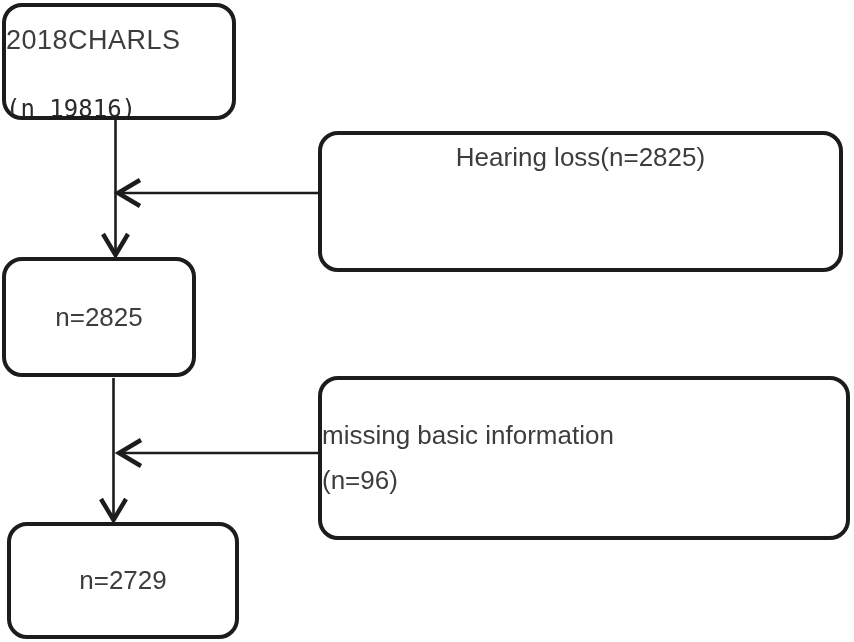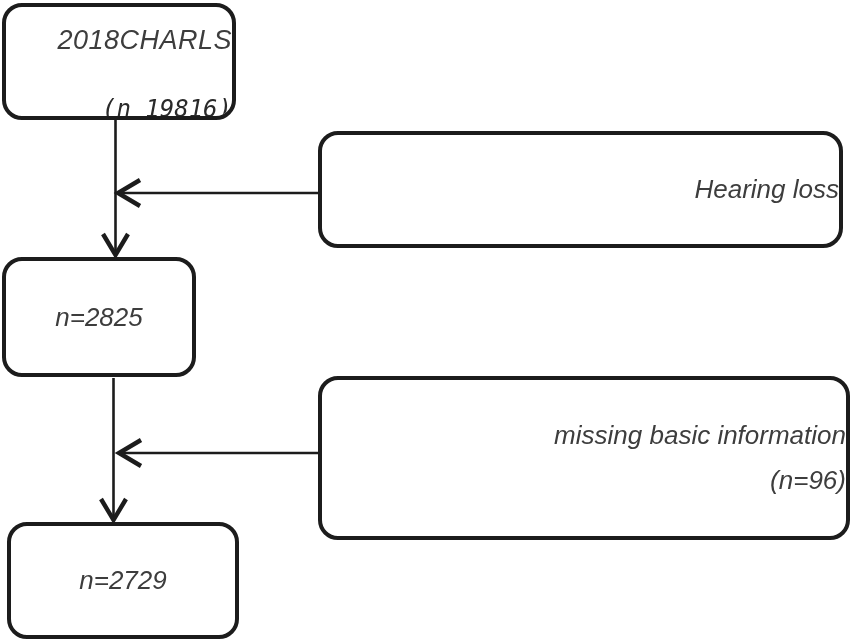--- a/index.html
+++ b/index.html
@@ -35,22 +35,21 @@
     stroke-linecap: butt;
   }
   .node {
     position: absolute;
     box-sizing: border-box;
     border: 4px solid #1c1c1c;
     border-radius: 20px;
     background: #ffffff;
     color: #3d3d3d;
     font-size: 26px;
-    text-align: right;
-    font-style: italic;
+    text-align: left;
   }
   .node-charls {
     left: 2px;
     top: 3px;
     width: 234px;
     height: 117px;
     overflow: hidden;
   }
   .charls-title {
     margin-top: 18px;
@@ -64,23 +63,23 @@
     bottom: -7px;
     font-family: "DejaVu Sans Mono", monospace;
     font-size: 24px;
     color: #2a2a2a;
     letter-spacing: 0px;
   }
   .node-hearing {
     left: 318px;
     top: 131px;
     width: 525px;
-    height: 117px;
+    height: 141px;
     display: flex;
-    flex-direction: column;
+    flex-direction: row;
     justify-content: center;
     line-height: 45px;
   }
   .node-n2825 {
     left: 2px;
     top: 257px;
     width: 194px;
     height: 120px;
     display: flex;
     align-items: center;
@@ -134,20 +133,21 @@
     </g>
   </svg>
 
   <div class="node node-charls">
     <div class="charls-title">2018CHARLS</div>
     <div class="charls-count">(n 19816)</div>
   </div>
 
   <div class="node node-hearing">
     <div>Hearing loss</div>
+    <div>(n=2825)</div>
   </div>
 
   <div class="node node-n2825">
     <div>n=2825</div>
   </div>
 
   <div class="node node-exclusion">
     <div>missing basic information</div>
     <div>(n=96)</div>
   </div>

